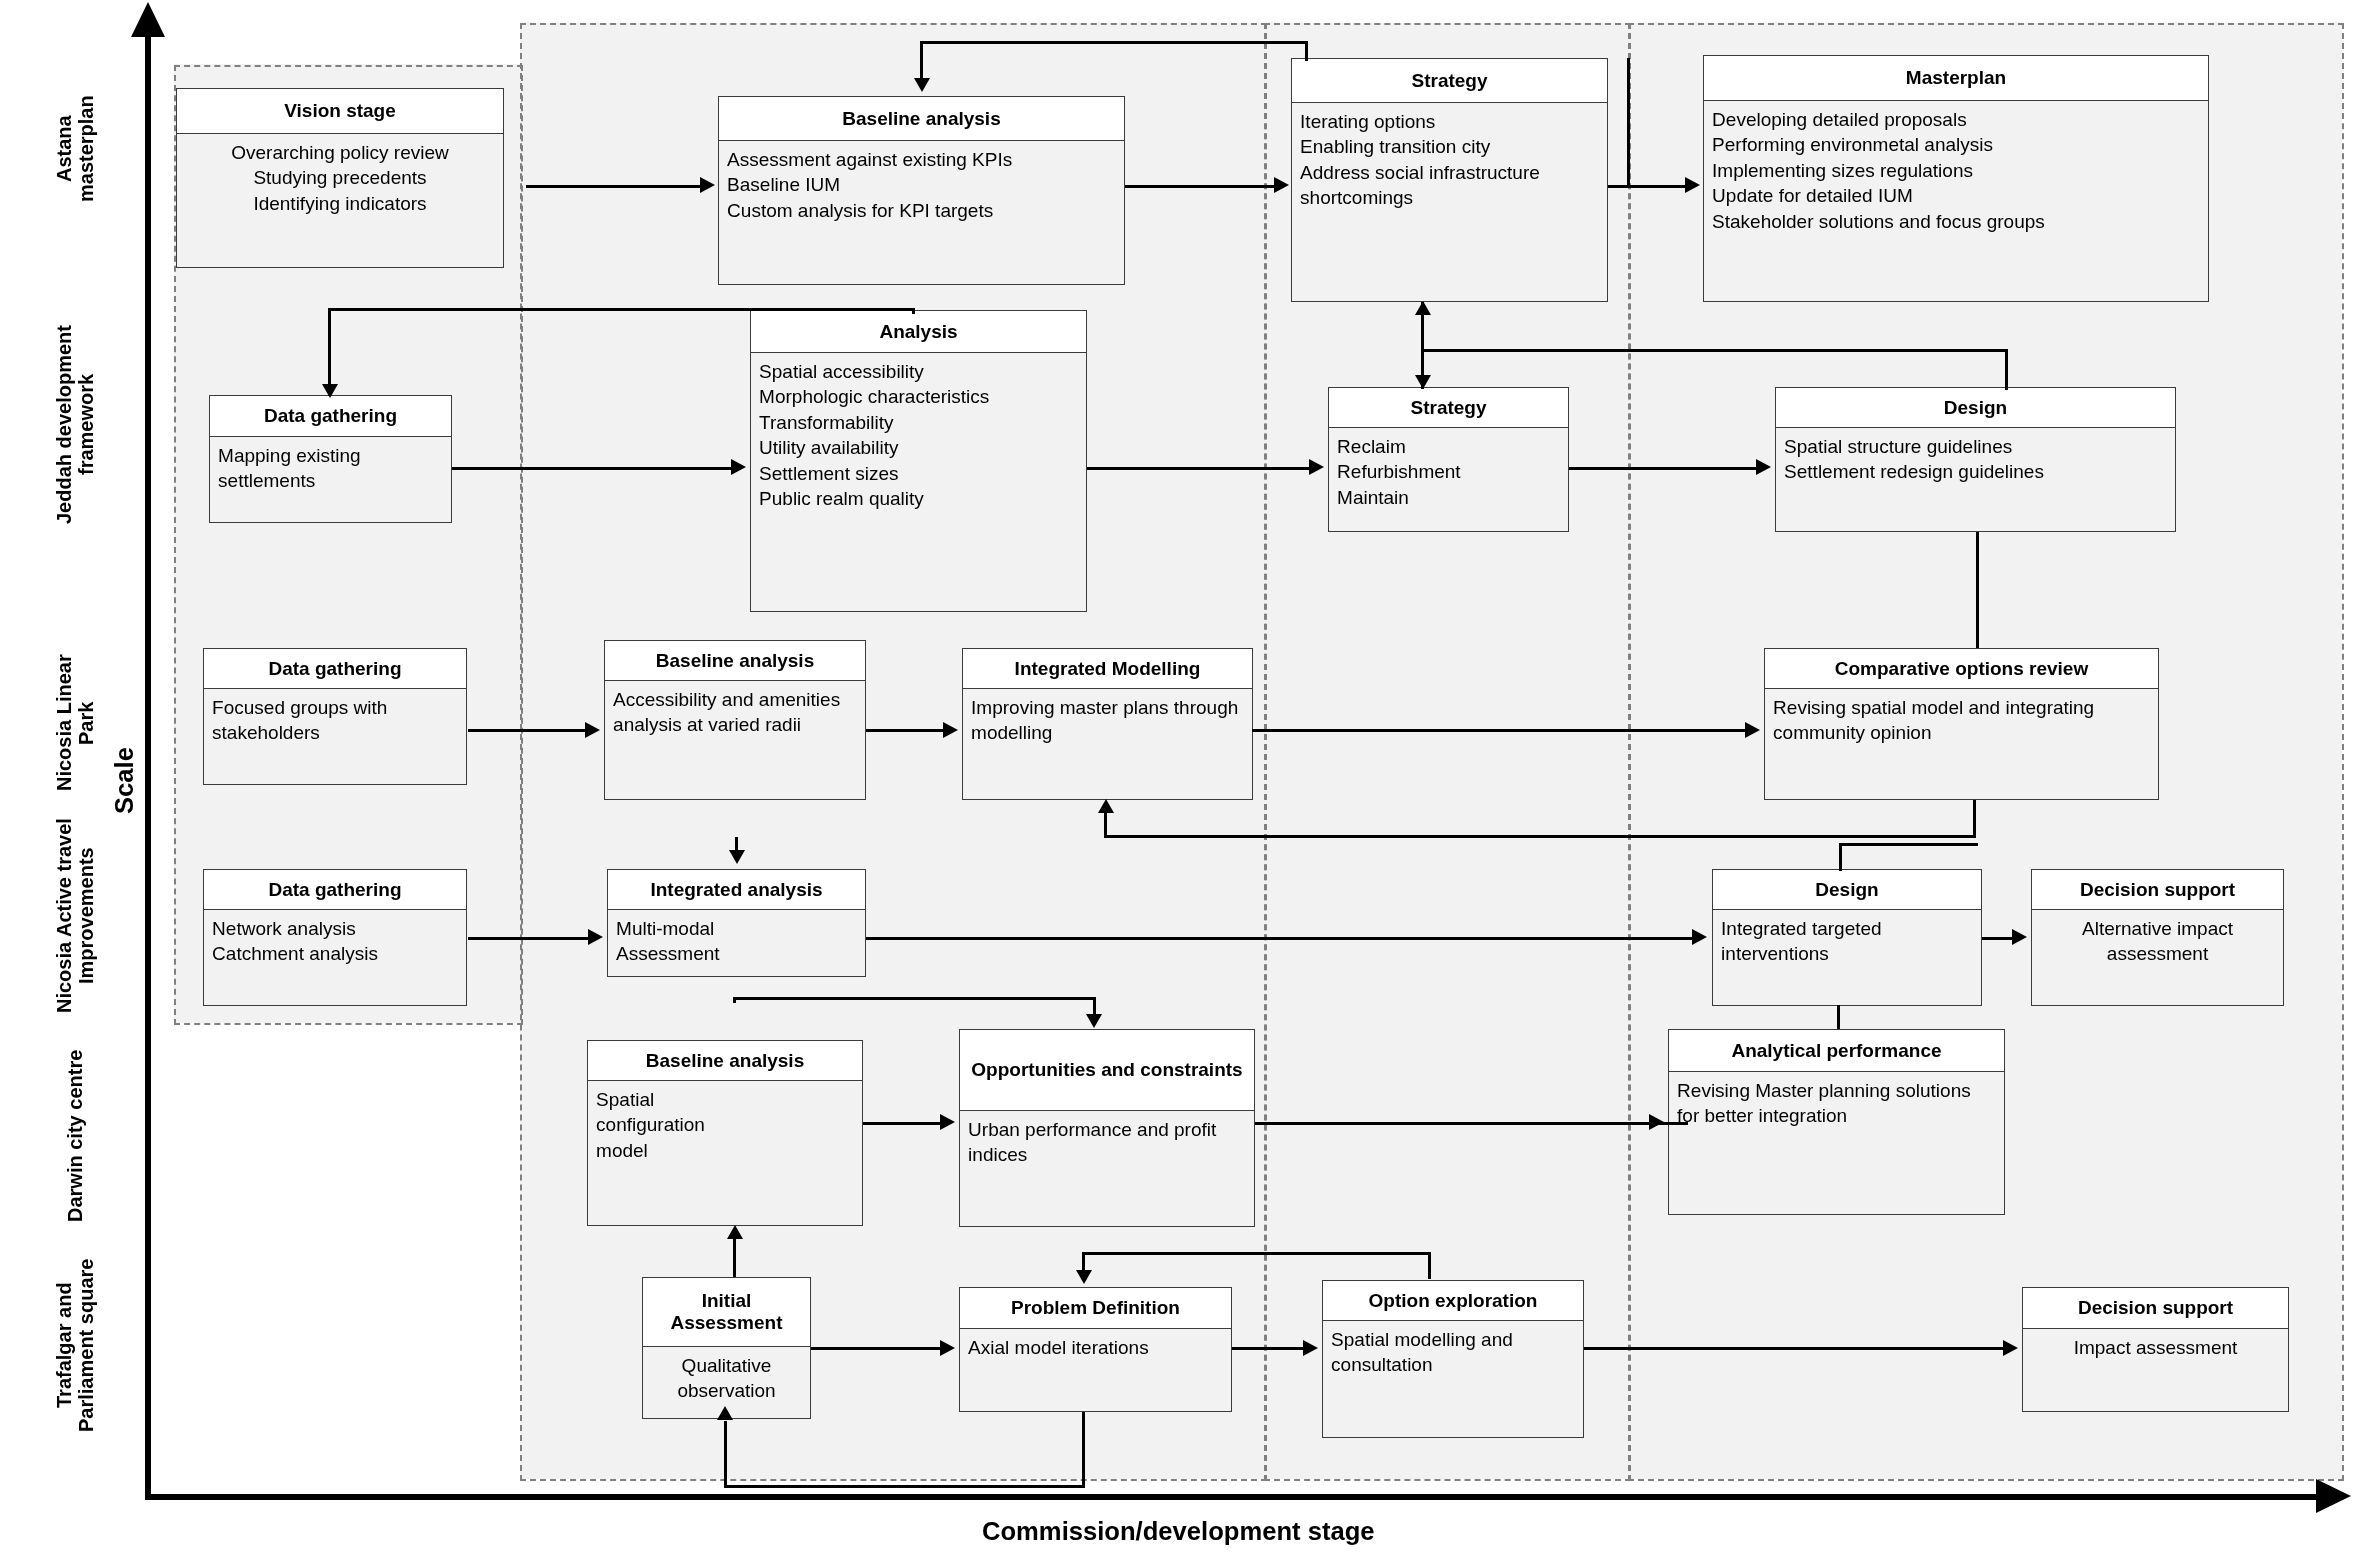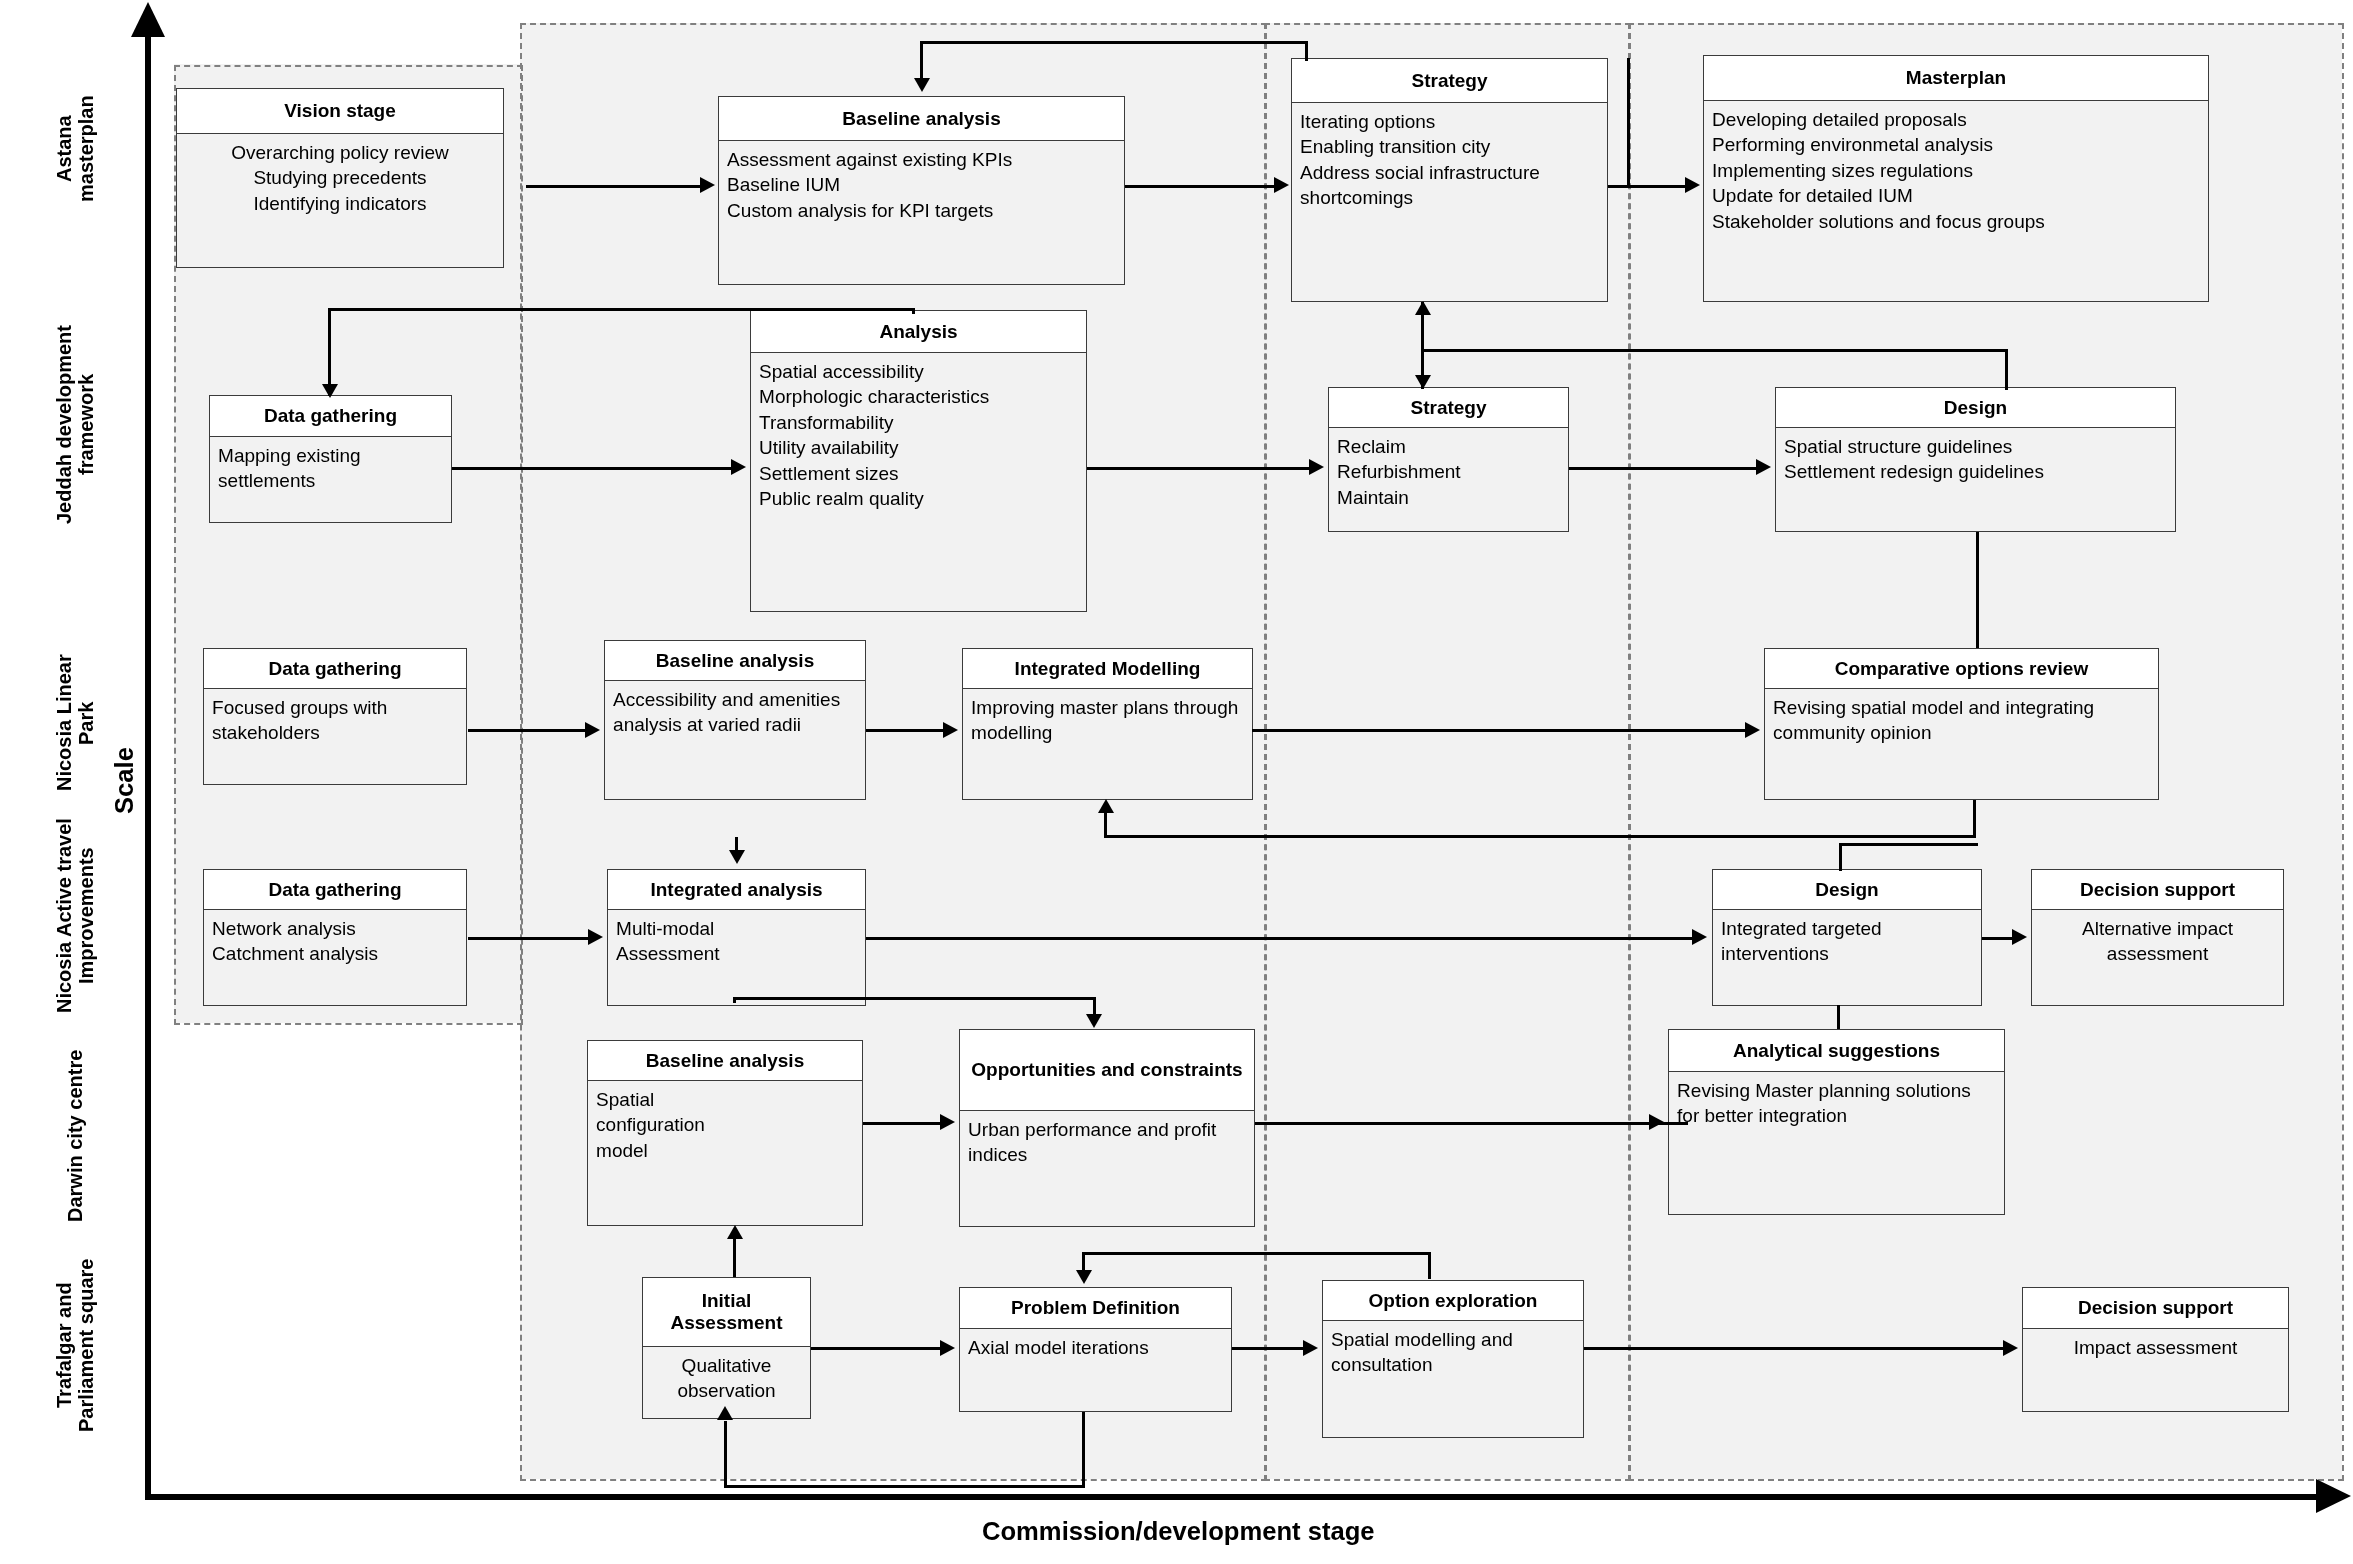--- a/index.html
+++ b/index.html
@@ -262,21 +262,21 @@
   <div class="v" style="left:1973px;top:800px;height:36px;"></div>
 
   <div class="node" style="left:203px;top:869px;width:264px;height:137px;">
     <div class="hdr" style="height:40px;">Data gathering</div>
     <div class="body">
       <div class="ln">Network analysis</div>
       <div class="ln">Catchment analysis</div>
     </div>
   </div>
 
-  <div class="node" style="left:607px;top:869px;width:259px;height:137px;">
+  <div class="node" style="left:607px;top:869px;width:259px;height:108px;">
     <div class="hdr" style="height:40px;">Integrated analysis</div>
     <div class="body">
       <div class="ln">Multi-modal</div>
       <div class="ln">Assessment</div>
     </div>
   </div>
 
   <div class="node" style="left:1712px;top:869px;width:270px;height:137px;">
     <div class="hdr" style="height:40px;">Design</div>
     <div class="body">
@@ -316,21 +316,21 @@
   </div>
 
   <div class="node" style="left:959px;top:1029px;width:296px;height:198px;">
     <div class="hdr" style="height:81px;">Opportunities and constraints</div>
     <div class="body">
       <div class="ln">Urban performance and profit indices</div>
     </div>
   </div>
 
   <div class="node" style="left:1668px;top:1029px;width:337px;height:186px;">
-    <div class="hdr" style="height:42px;">Analytical suggestions</div>
+    <div class="hdr" style="height:42px;">Analytical performance</div>
     <div class="body">
       <div class="ln">Revising Master planning solutions for better integration</div>
     </div>
   </div>
 
   <div class="h" style="left:863px;top:1122px;width:78px;"></div>
   <div class="arrow-r" style="left:940px;top:1114px;"></div>
 
   <div class="h" style="left:1255px;top:1122px;width:433px;"></div>
   <div class="arrow-r" style="left:1649px;top:1114px;"></div>

